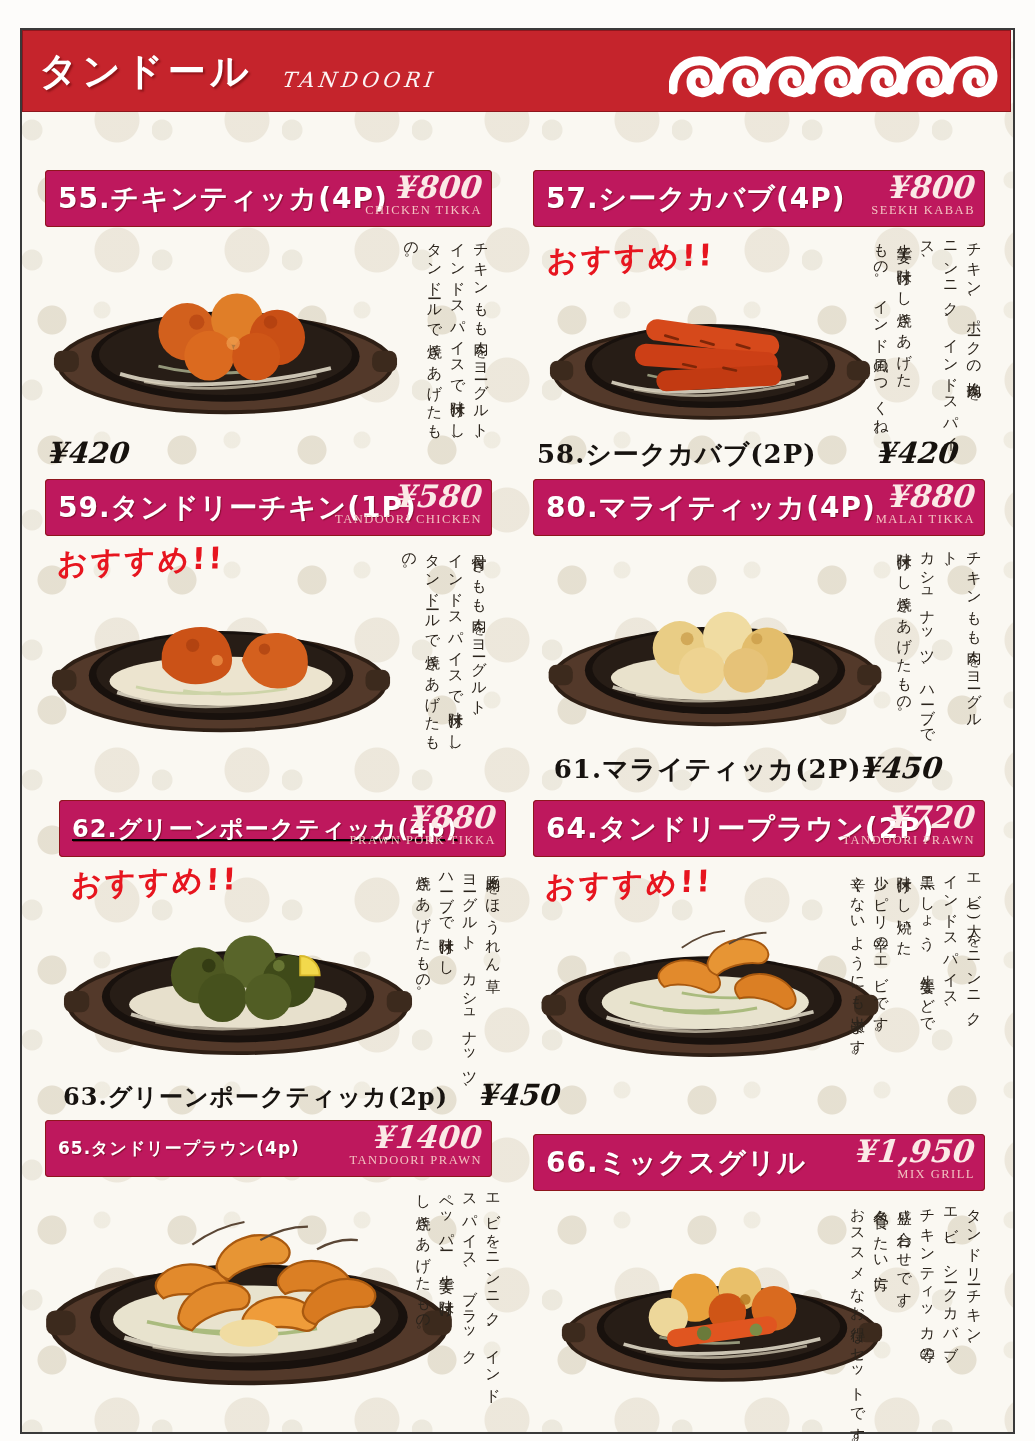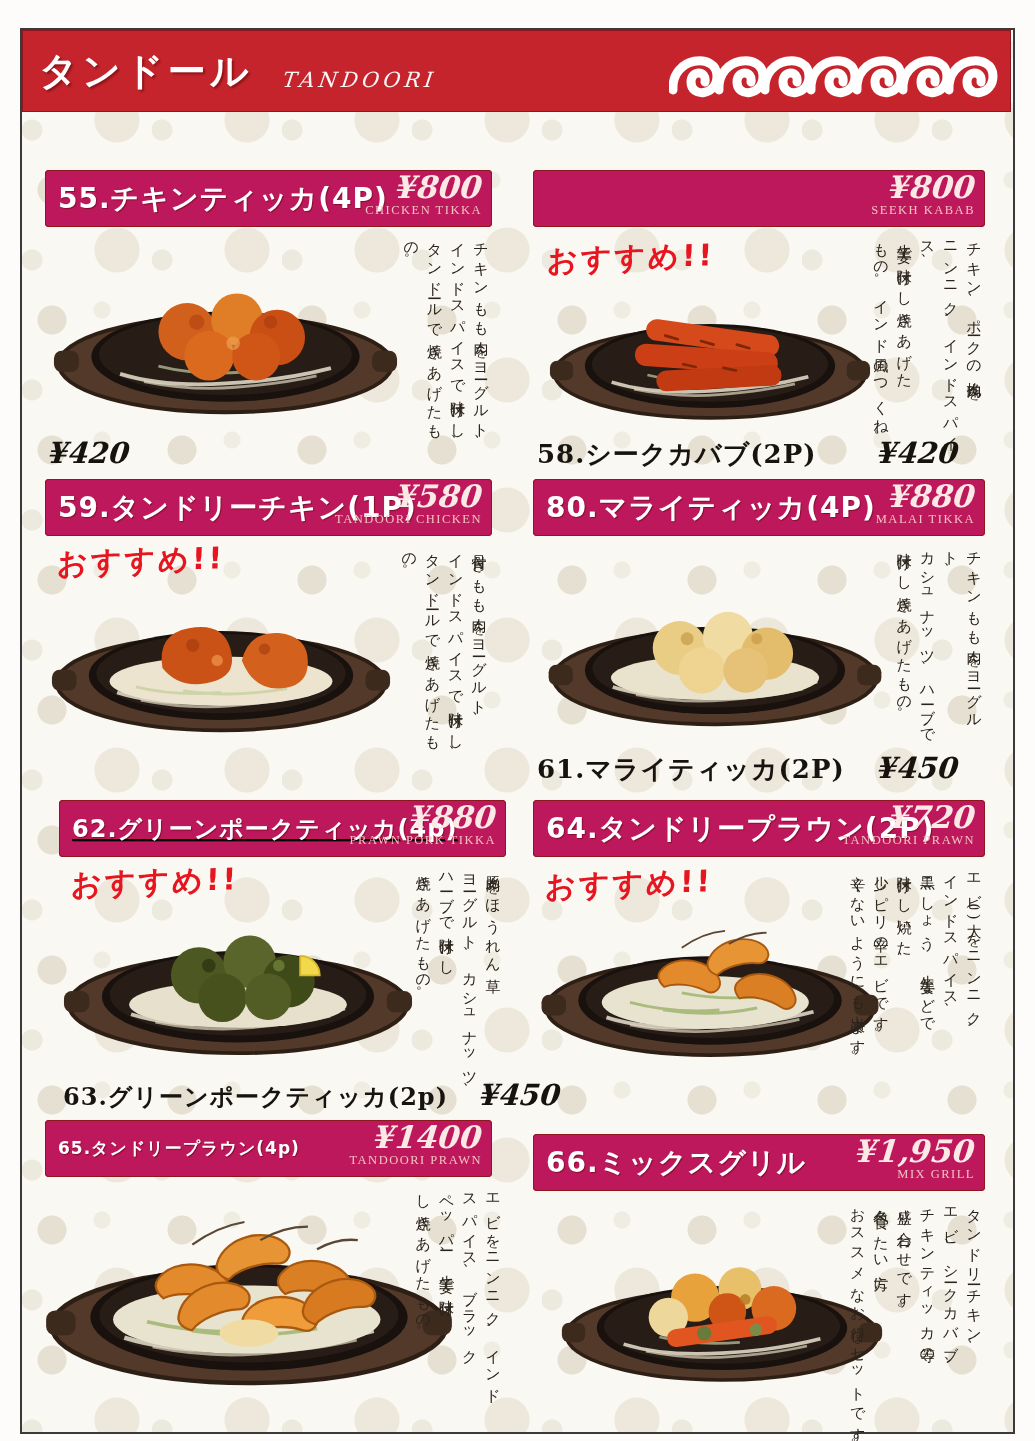--- a/index.html
+++ b/index.html
@@ -67,21 +67,21 @@
   #cell3 .photo{left:6px;top:102px;width:340px;height:172px;}
   #cell4 .photo{left:12px;top:104px;width:340px;height:158px;}
   #cell5 .photo{left:4px;top:100px;width:350px;height:176px;}
   #cell6 .photo{left:2px;top:112px;width:350px;height:160px;}
   #cell7 .photo{left:0;top:66px;width:408px;height:242px;}
   #cell8 .photo{left:28px;top:64px;width:322px;height:244px;}
   .sub{position:absolute;left:4px;right:8px;display:flex;justify-content:space-between;
        align-items:baseline;}
   #cell1 .sub{top:266px;}
   #cell2 .sub{top:266px;padding-right:18px;}
-  #cell4 .sub{top:272px;padding-right:18px;}
+  #cell4 .sub{top:272px;padding-right:18px;justify-content:center;}
   #cell5 .sub{top:278px;gap:32px;}
   .sub .sjp{font-family:"DejaVu Serif","Liberation Serif",serif;font-weight:bold;font-size:26px;
             color:#171310;letter-spacing:1px;white-space:nowrap;}
   #cell5 .sub .sjp{font-size:24px;}
   .sub .sprice{font-family:"DejaVu Serif","Liberation Serif",serif;font-style:italic;font-weight:600;
                font-size:29px;color:#16120e;transform:skewX(-6deg);}
   .hiddendefs{position:absolute;width:0;height:0;overflow:hidden;}
 </style>
 </head>
 <body>
@@ -147,20 +147,21 @@
     <div class="desc">チキンもも肉をヨーグルト、
 インドスパイスで味付けし、
 タンドールで焼きあげたもの。</div>
     <div class="sub">
       <span class="sprice">¥420</span>
     </div>
   </div>
 
   <div class="cell" id="cell2">
     <div class="bar">
+      <span class="jp">57.シークカバブ(4P)</span>
       <span class="priceblock">
         <span class="price">¥800</span>
         <div class="en">SEEKH KABAB</div>
       </span>
     </div>
     <div class="rec">おすすめ!!</div>
     <svg class="photo" viewBox="0 0 360 170">
       <use href="#sizzler-base"></use>
       <g>
         <rect x="108" y="50" width="150" height="24" rx="12" fill="#d6491b" transform="rotate(8 180 62)"></rect>

